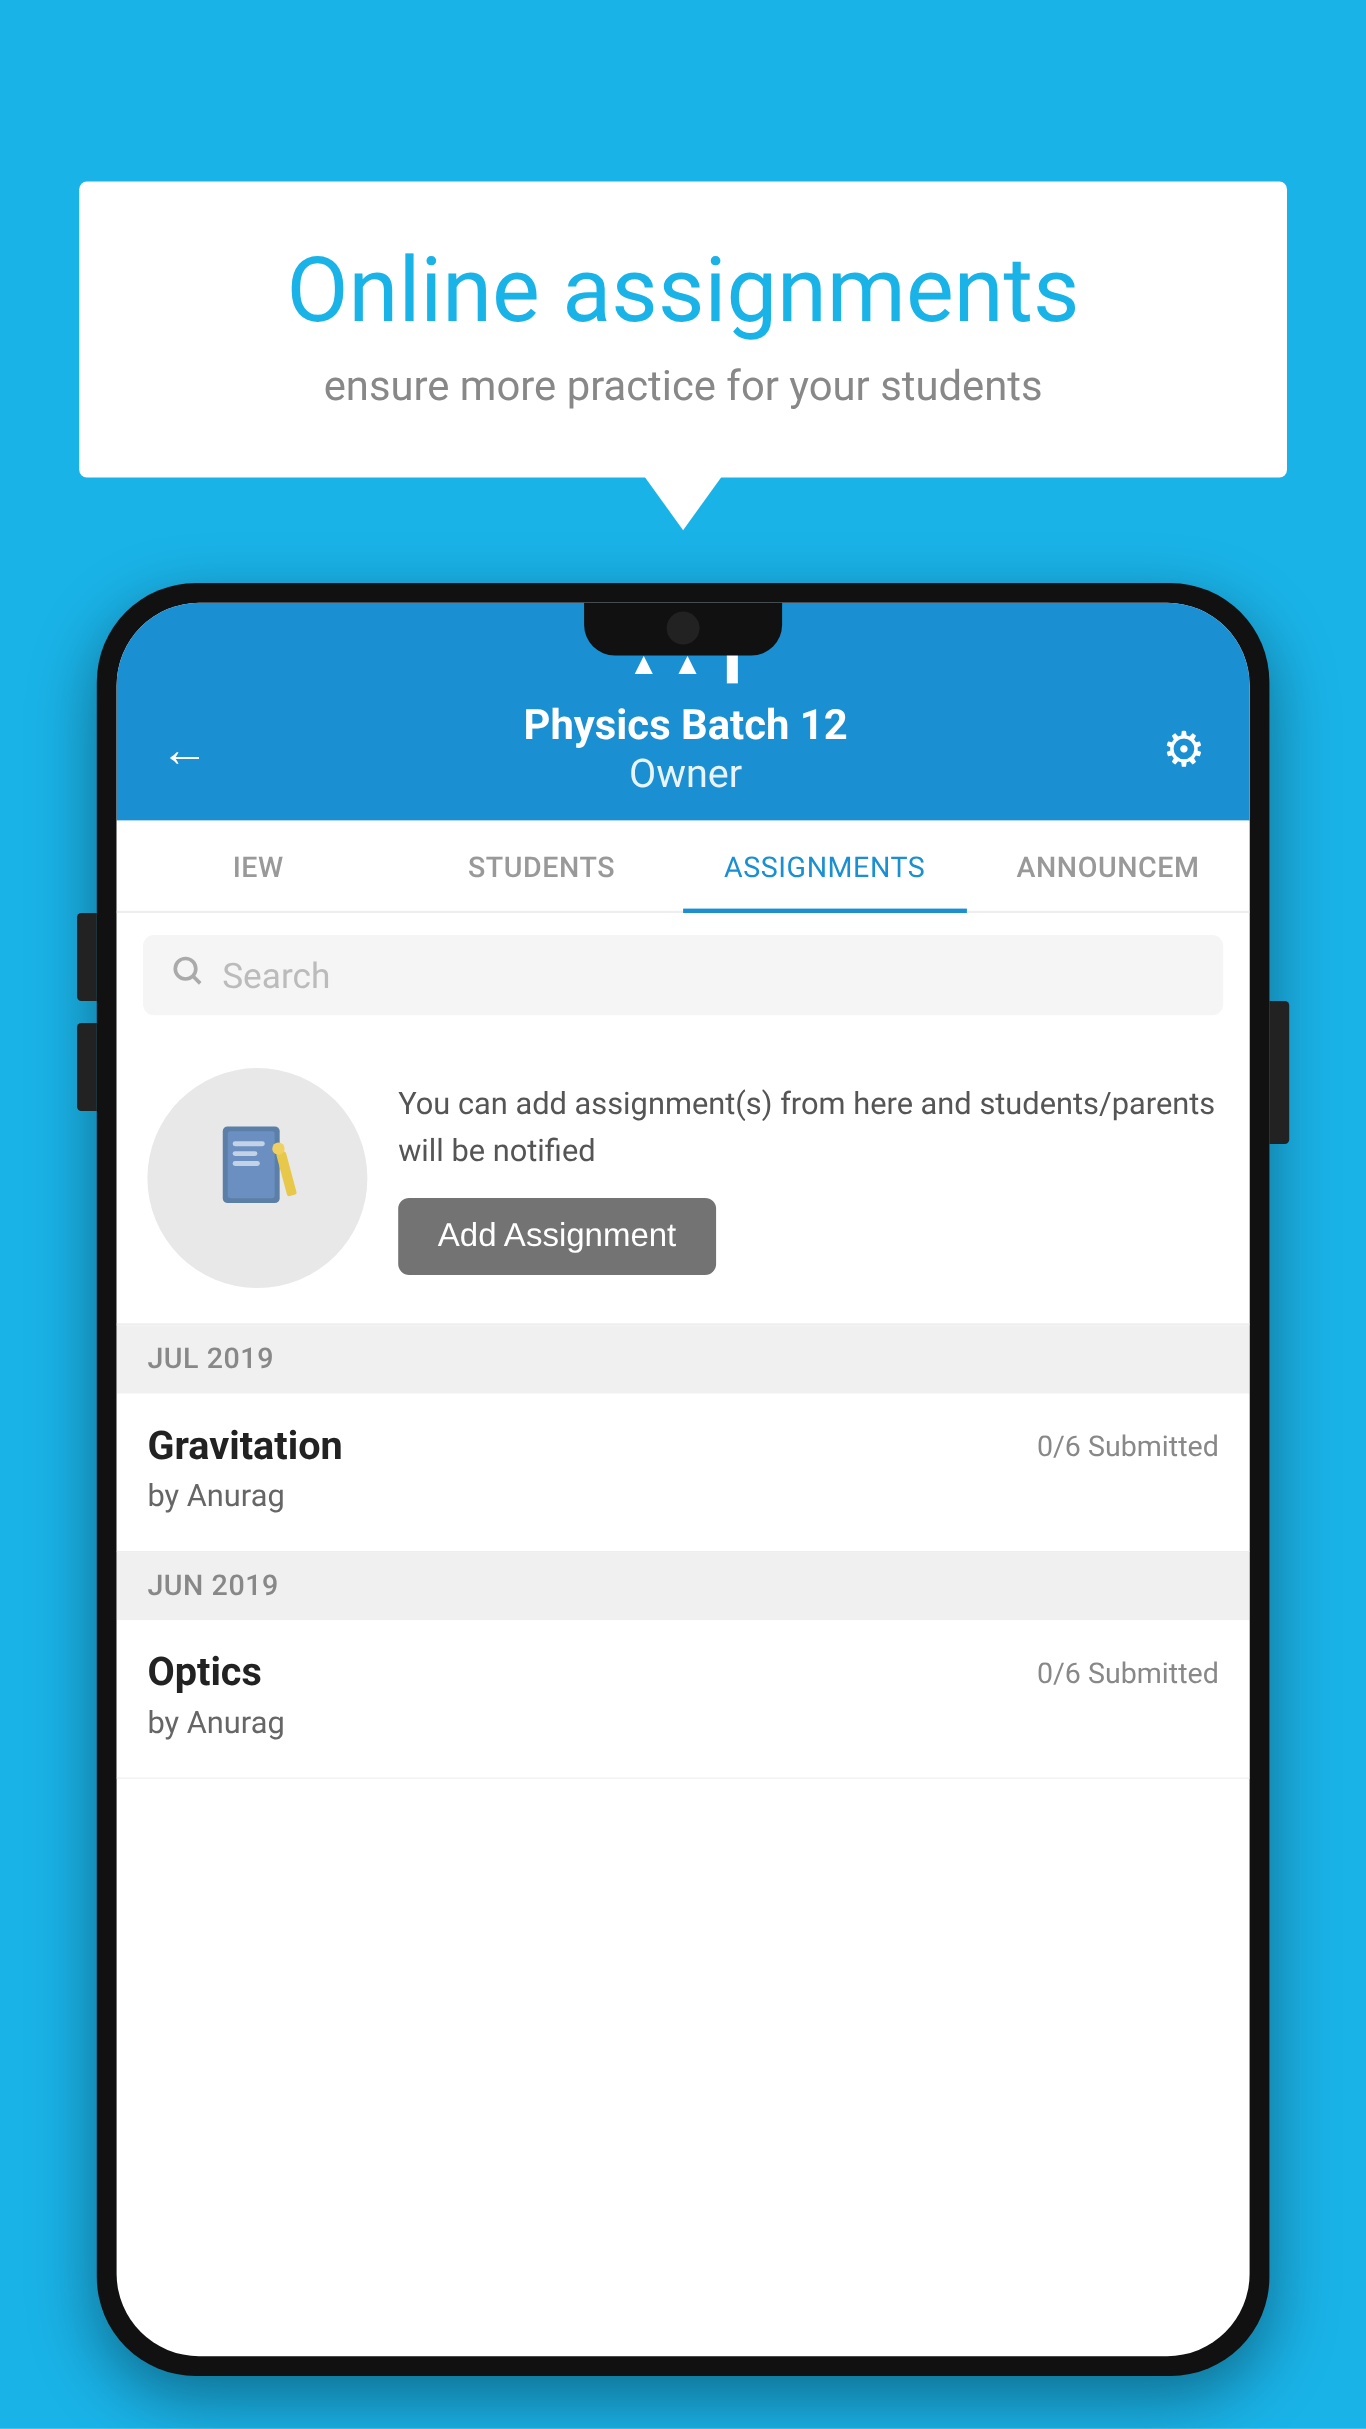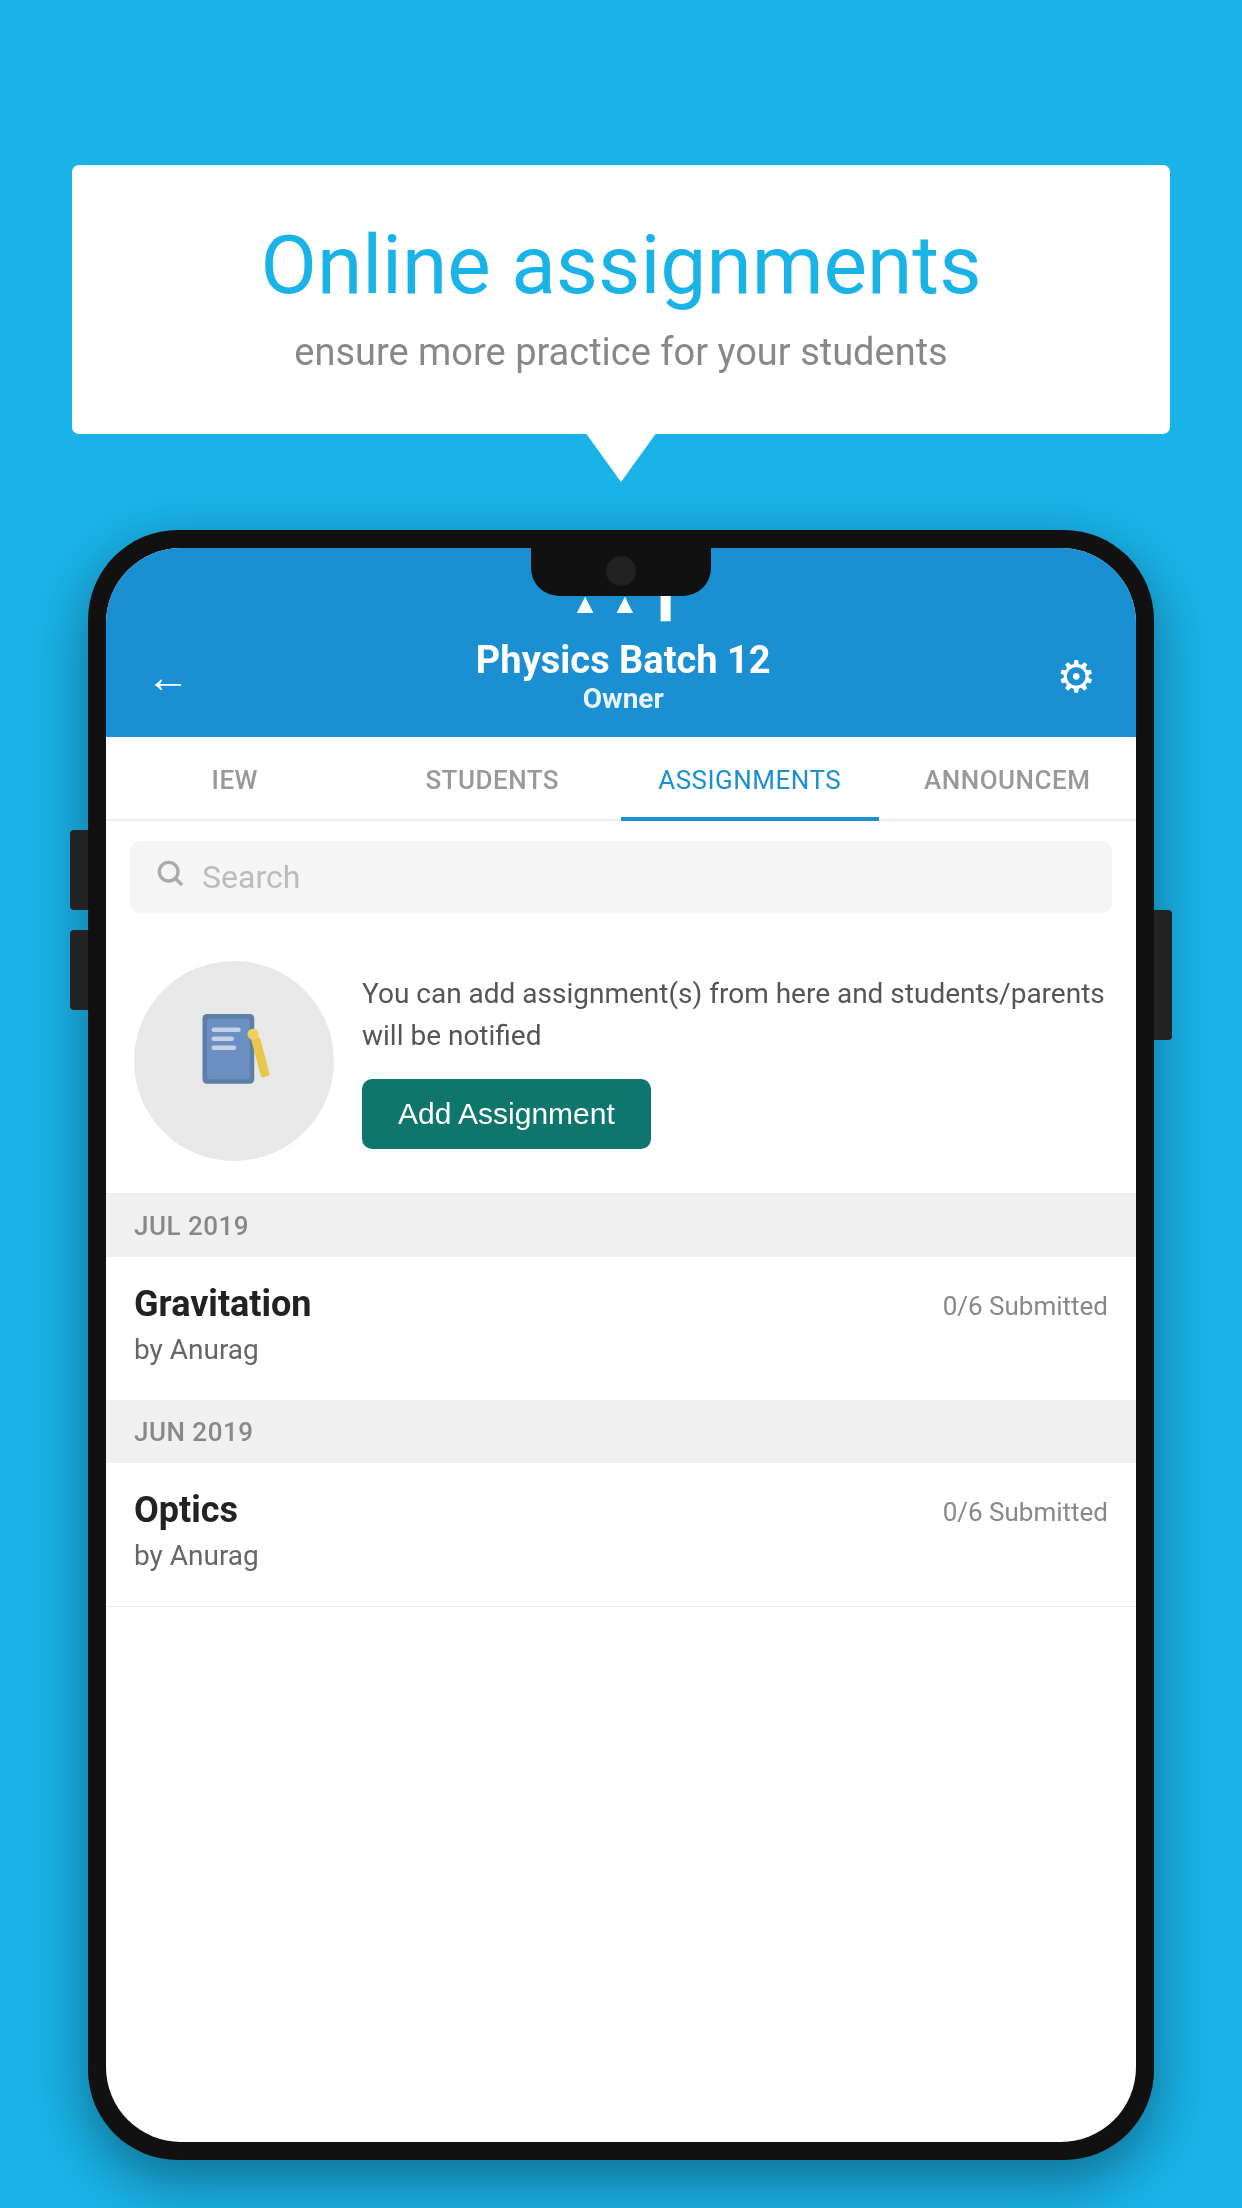--- a/index.html
+++ b/index.html
@@ -135,22 +135,22 @@
     }
 
     .header-title {
       color: white;
       font-size: 38px;
       font-weight: 700;
     }
 
     .header-subtitle {
       color: rgba(255,255,255,0.9);
-      font-size: 28px;
-      font-weight: 700;
+      font-size: 36px;
+      font-weight: 400;
     }
 
     .gear-icon {
       color: white;
       font-size: 44px;
       cursor: pointer;
     }
 
     
     .tabs-bar {
@@ -241,21 +241,21 @@
     }
 
     .info-text {
       font-size: 28px;
       color: #555;
       line-height: 1.5;
       margin-bottom: 22px;
     }
 
     .add-assignment-btn {
-      background: #0f766e;
+      background: #737373;
       color: white;
       border: none;
       border-radius: 10px;
       padding: 18px 36px;
       font-size: 30px;
       font-weight: 500;
       cursor: pointer;
     }
 
     

